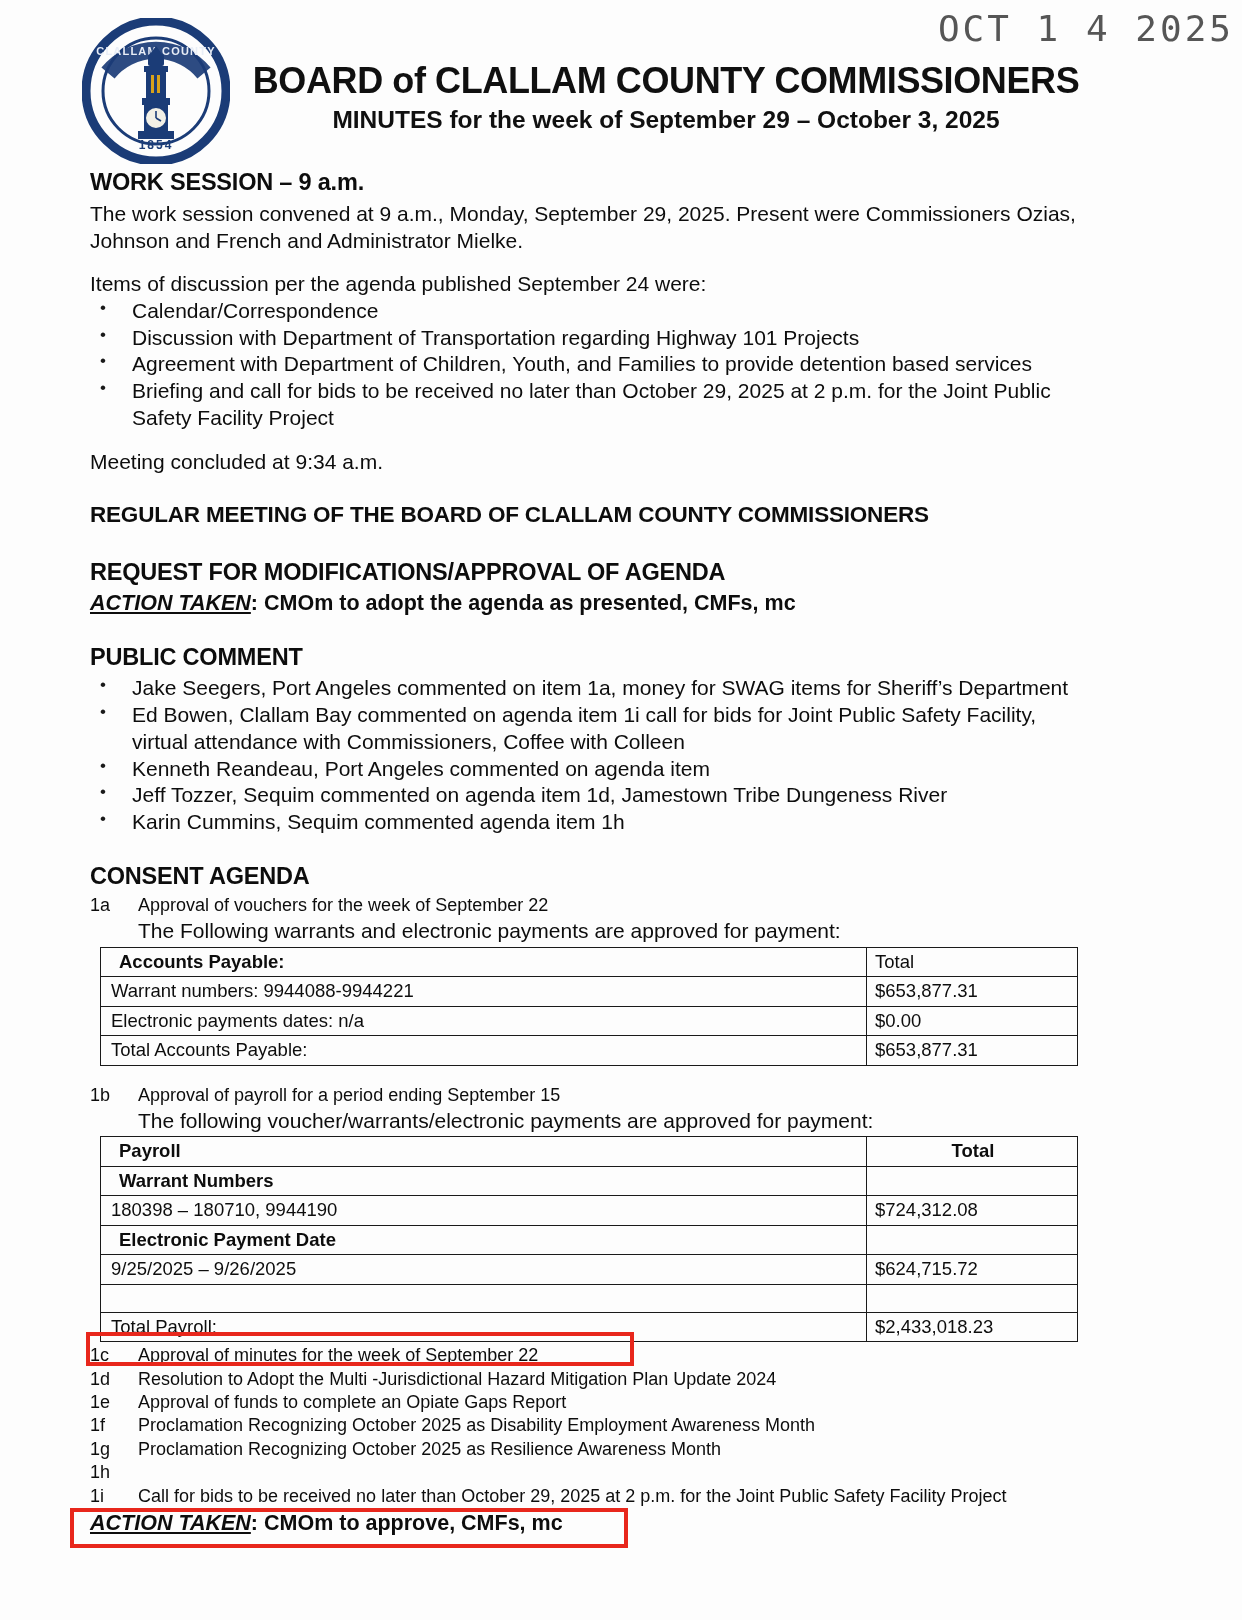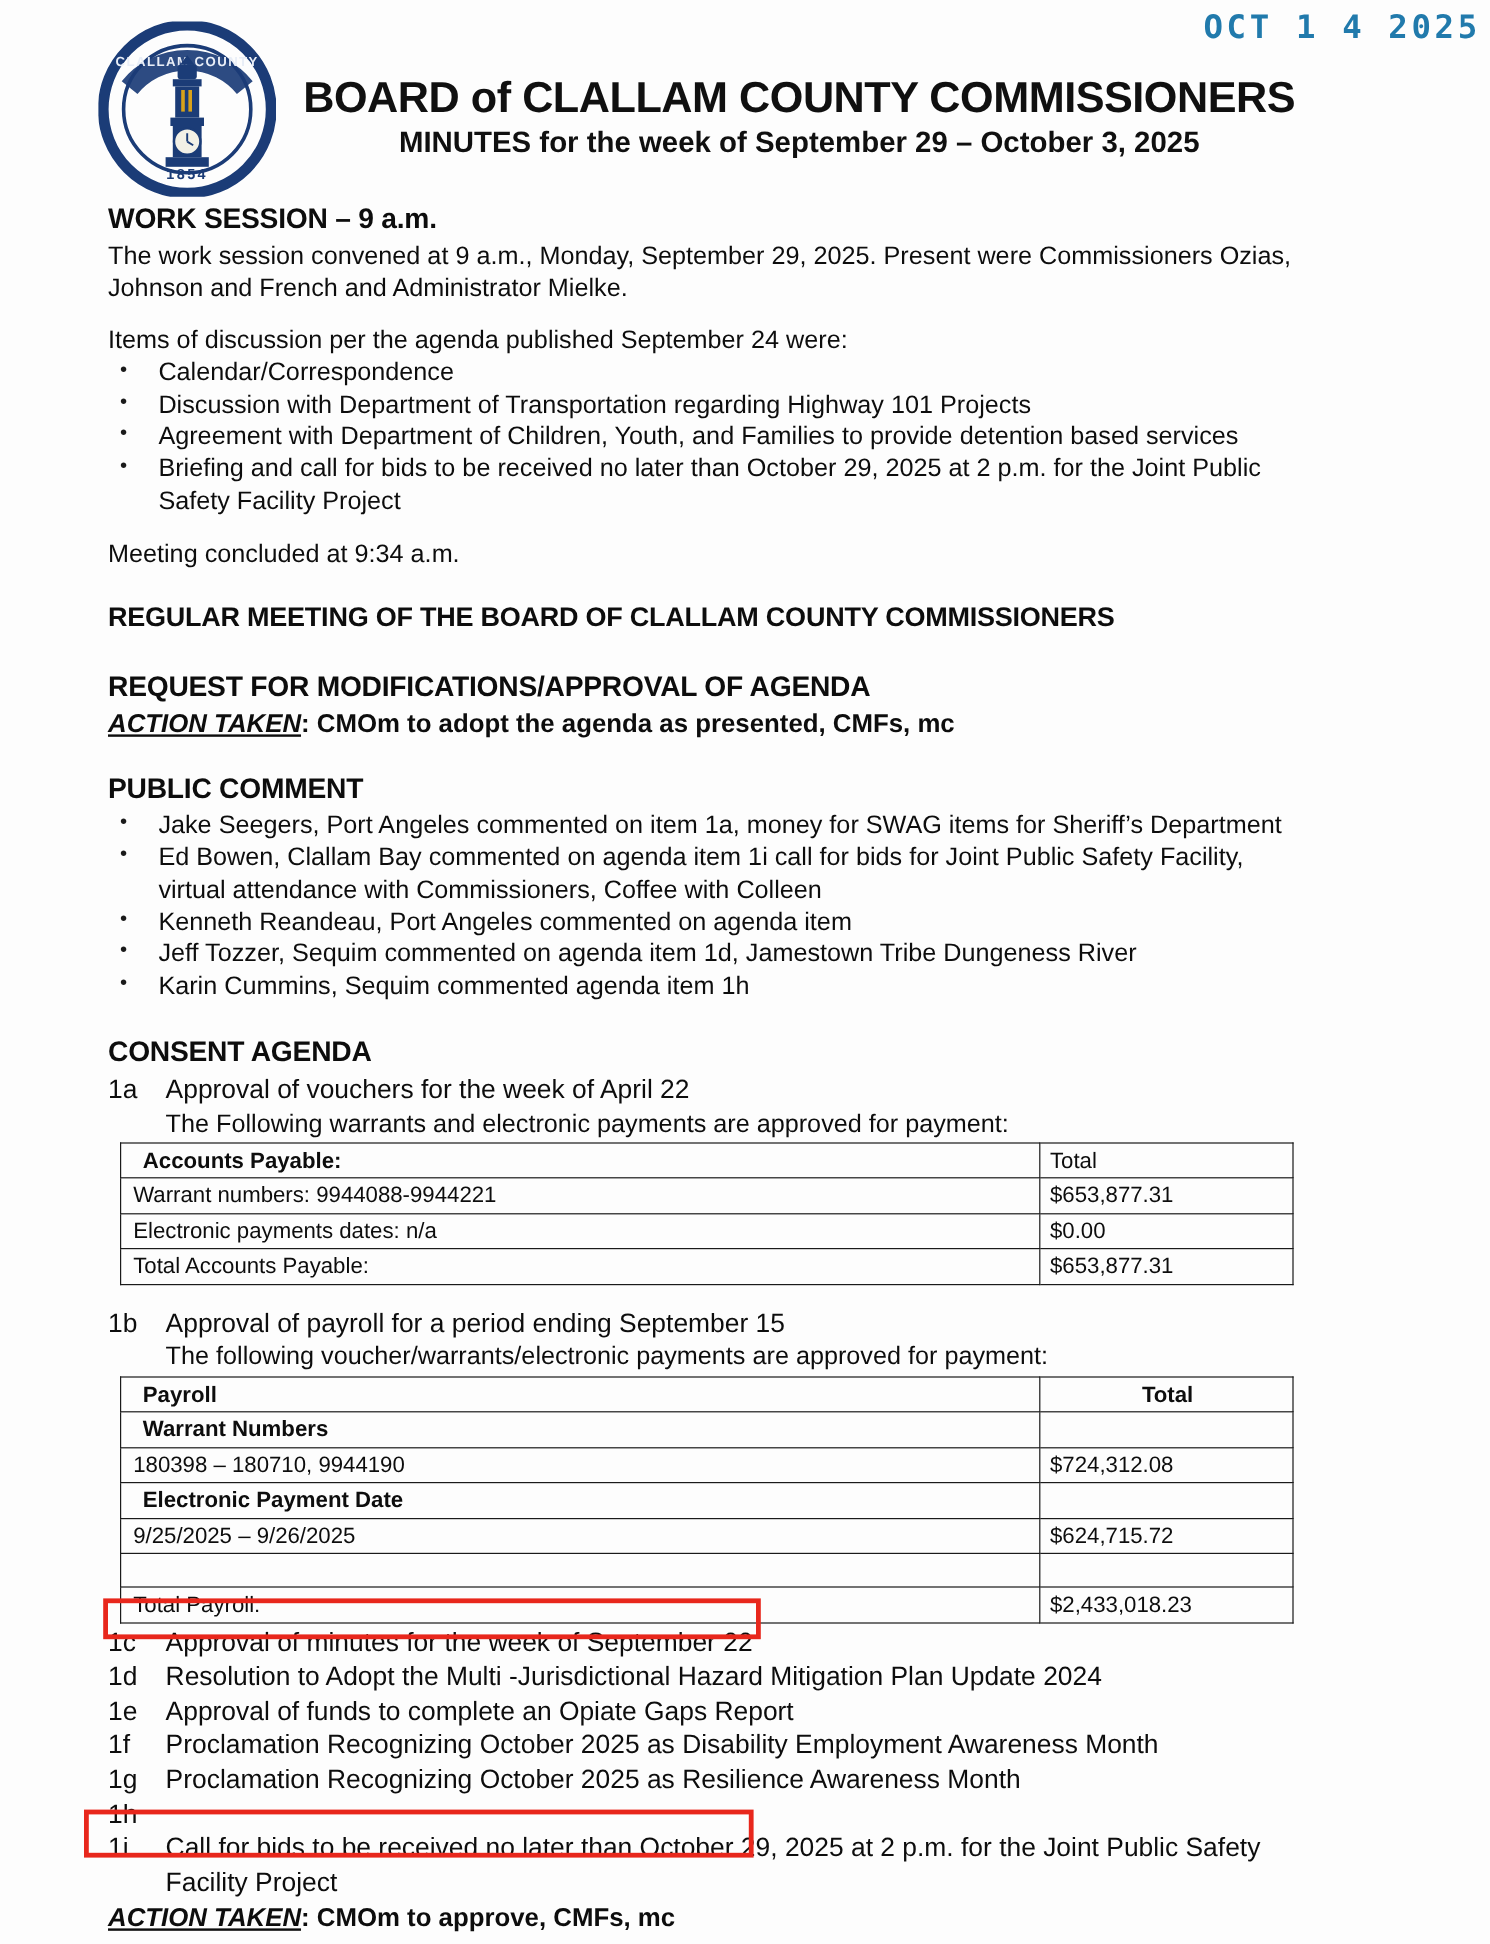--- a/index.html
+++ b/index.html
@@ -19,24 +19,24 @@
     background: #fdfdfd;
     overflow: hidden;
   }
 
   
   .date-stamp {
     position: absolute;
     top: 8px;
     right: 8px;
     font-family: "DejaVu Sans Mono", monospace;
-    font-size: 27px;
-    font-weight: bold;
+    font-size: 36px;
+    font-weight: normal;
     letter-spacing: 3px;
-    color: #0369a1;
+    color: #404040;
     opacity: 0.88;
   }
 
   
   .header {
     position: absolute;
     top: 10px;
     left: 0;
     right: 0;
     height: 150px;
@@ -125,21 +125,21 @@
   }
   .action-label {
     text-decoration: underline;
     font-weight: bold;
     font-style: italic;
   }
 
   
   .agenda-item {
     display: flex;
-    font-size: 22px;
+    font-size: 18px;
     line-height: 1.3;
   }
   .agenda-num {
     width: 48px;
     flex: 0 0 48px;
   }
   .agenda-text { flex: 1 1 auto; }
   .agenda-sub {
     margin-left: 48px;
     font-size: 21px;
@@ -265,21 +265,21 @@
       <li>Jeff Tozzer, Sequim commented on agenda item 1d, Jamestown Tribe Dungeness River</li>
       <li>Karin Cummins, Sequim commented agenda item 1h</li>
     </ul>
 
     <div class="gap-md"></div>
 
     <div class="sec-head">CONSENT AGENDA</div>
 
     <div class="agenda-item">
       <span class="agenda-num">1a</span>
-      <span class="agenda-text">Approval of vouchers for the week of April 22</span>
+      <span class="agenda-text">Approval of vouchers for the week of September 22</span>
     </div>
     <div class="agenda-sub">The Following warrants and electronic payments are approved for payment:</div>
 
     <table class="fin">
       <tbody>
           <tr>
         <td class="bold pad-left-extra">Accounts Payable:</td>
         <td class="right-col">Total</td>
       </tr>
       <tr>

